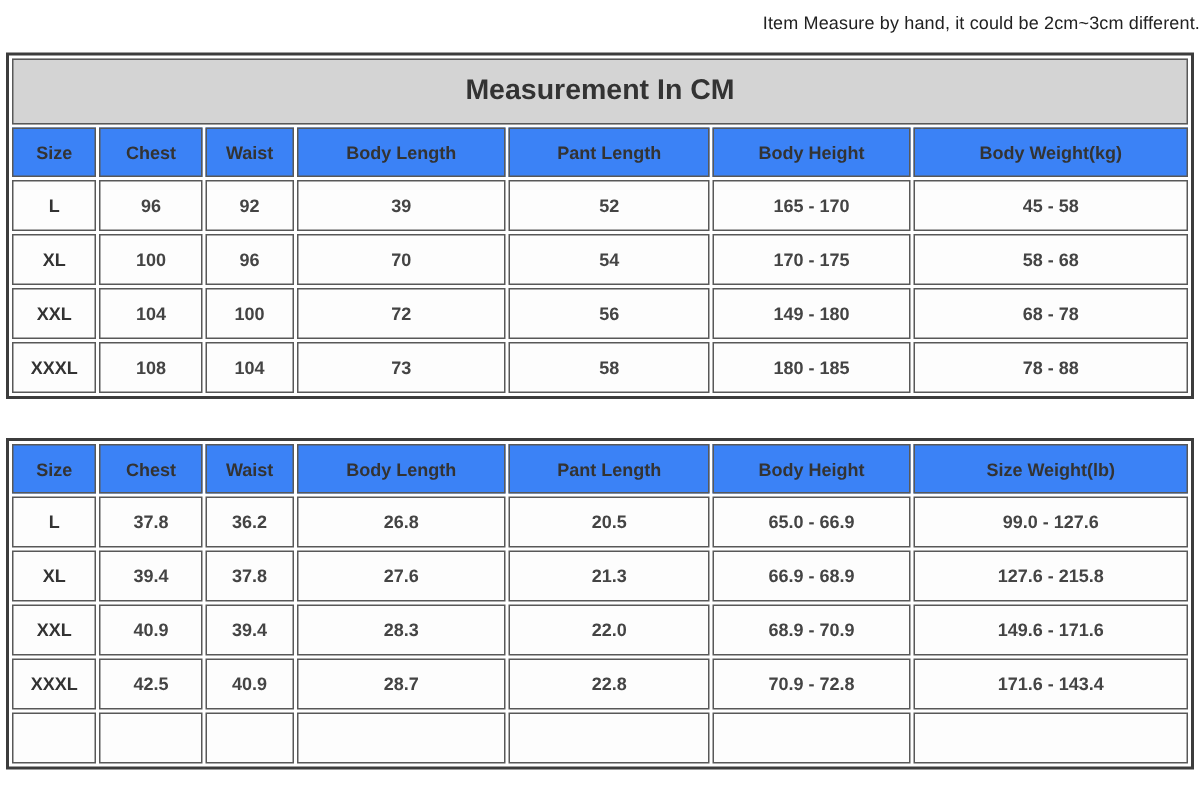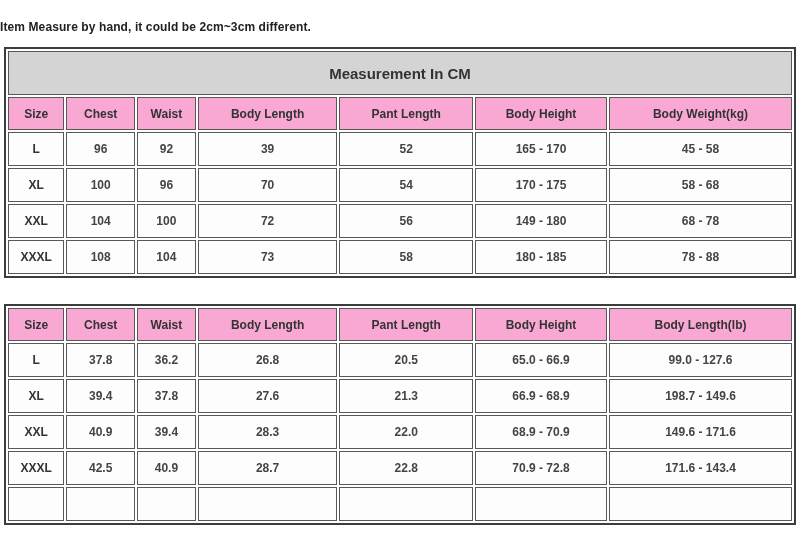--- a/index.html
+++ b/index.html
@@ -5,24 +5,24 @@
   html, body {
     margin: 0;
     padding: 0;
     width: 800px;
     height: 540px;
     overflow: hidden;
     background: #ffffff;
     font-family: "Liberation Sans", sans-serif;
   }
   .caption {
-    text-align: left;
-    padding-top: 20px;
+    text-align: right;
+    padding-top: 8px;
     font-size: 12px;
-    font-weight: 700;
+    font-weight: 400;
     color: #222222;
     letter-spacing: 0.1px;
   }
   table.measure {
     border-collapse: separate;
     border-spacing: 2px;
     border: 2px solid #3c3c3c;
     width: 792px;
     margin: 0 4px;
     table-layout: fixed;
@@ -34,26 +34,26 @@
     border: 1px solid #585858;
     text-align: center;
     vertical-align: middle;
     padding: 0;
     overflow: hidden;
     white-space: nowrap;
   }
   th.band {
     background: #d4d4d4;
     height: 42px;
-    font-size: 15px;
+    font-size: 19px;
     font-weight: bold;
     color: #333333;
   }
   th.colhead {
-    background: #f9a8d4;
+    background: #3b82f6;
     height: 31px;
     font-size: 12px;
     font-weight: bold;
     color: #333333;
   }
   td.data {
     background: #fdfdfd;
     height: 32px;
     font-size: 12px;
     font-weight: bold;
@@ -153,39 +153,39 @@
       <col class="c-bwgt">
   </colgroup>
   <tbody>
   <tr>
     <th class="colhead">Size</th>
     <th class="colhead">Chest</th>
     <th class="colhead">Waist</th>
     <th class="colhead">Body Length</th>
     <th class="colhead">Pant Length</th>
     <th class="colhead">Body Height</th>
-    <th class="colhead">Body Length(lb)</th>
+    <th class="colhead">Size Weight(lb)</th>
   </tr>
   <tr>
     <td class="data size">L</td>
     <td class="data">37.8</td>
     <td class="data">36.2</td>
     <td class="data">26.8</td>
     <td class="data">20.5</td>
     <td class="data">65.0 - 66.9</td>
     <td class="data">99.0 - 127.6</td>
   </tr>
   <tr>
     <td class="data size">XL</td>
     <td class="data">39.4</td>
     <td class="data">37.8</td>
     <td class="data">27.6</td>
     <td class="data">21.3</td>
     <td class="data">66.9 - 68.9</td>
-    <td class="data">198.7 - 149.6</td>
+    <td class="data">127.6 - 215.8</td>
   </tr>
   <tr>
     <td class="data size">XXL</td>
     <td class="data">40.9</td>
     <td class="data">39.4</td>
     <td class="data">28.3</td>
     <td class="data">22.0</td>
     <td class="data">68.9 - 70.9</td>
     <td class="data">149.6 - 171.6</td>
   </tr>

